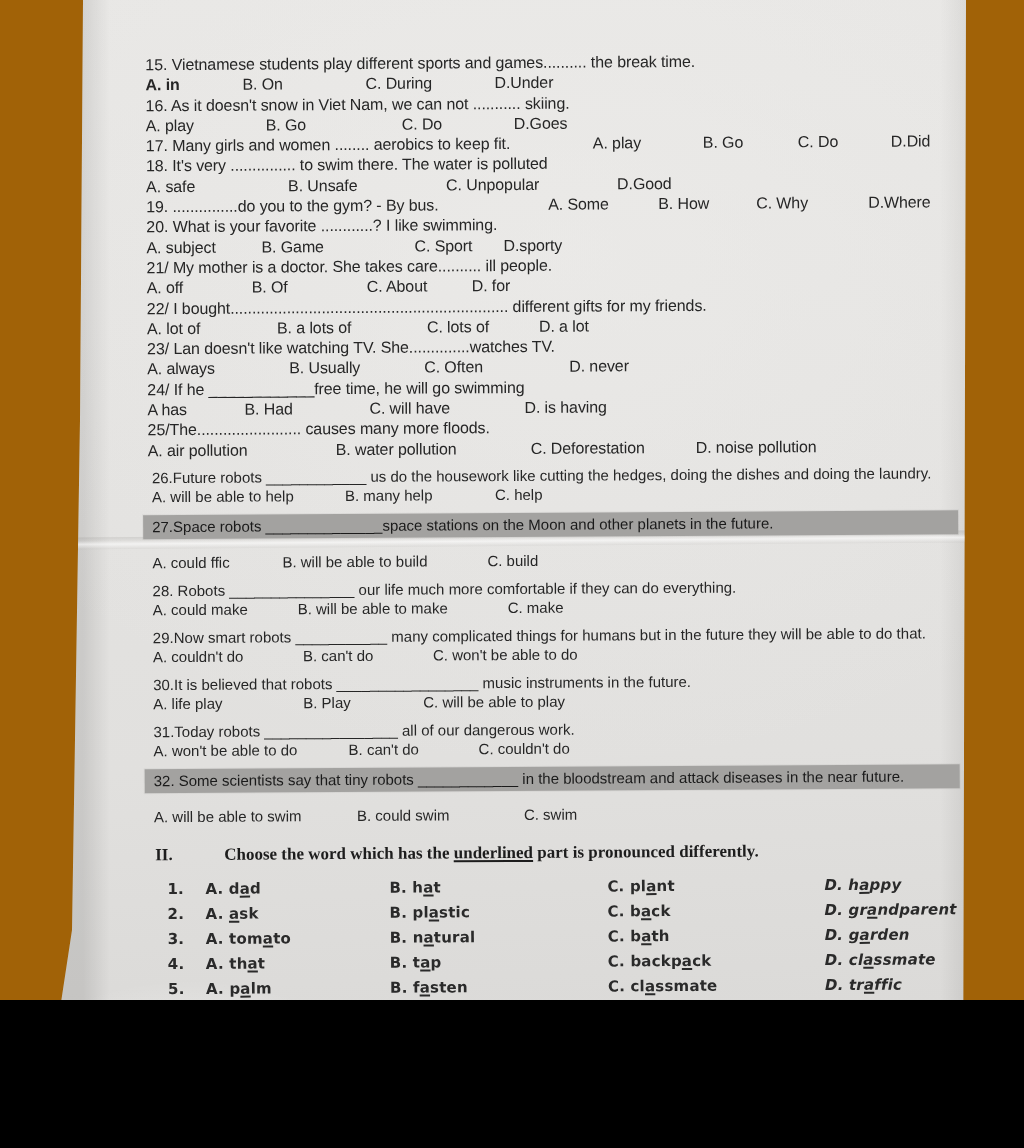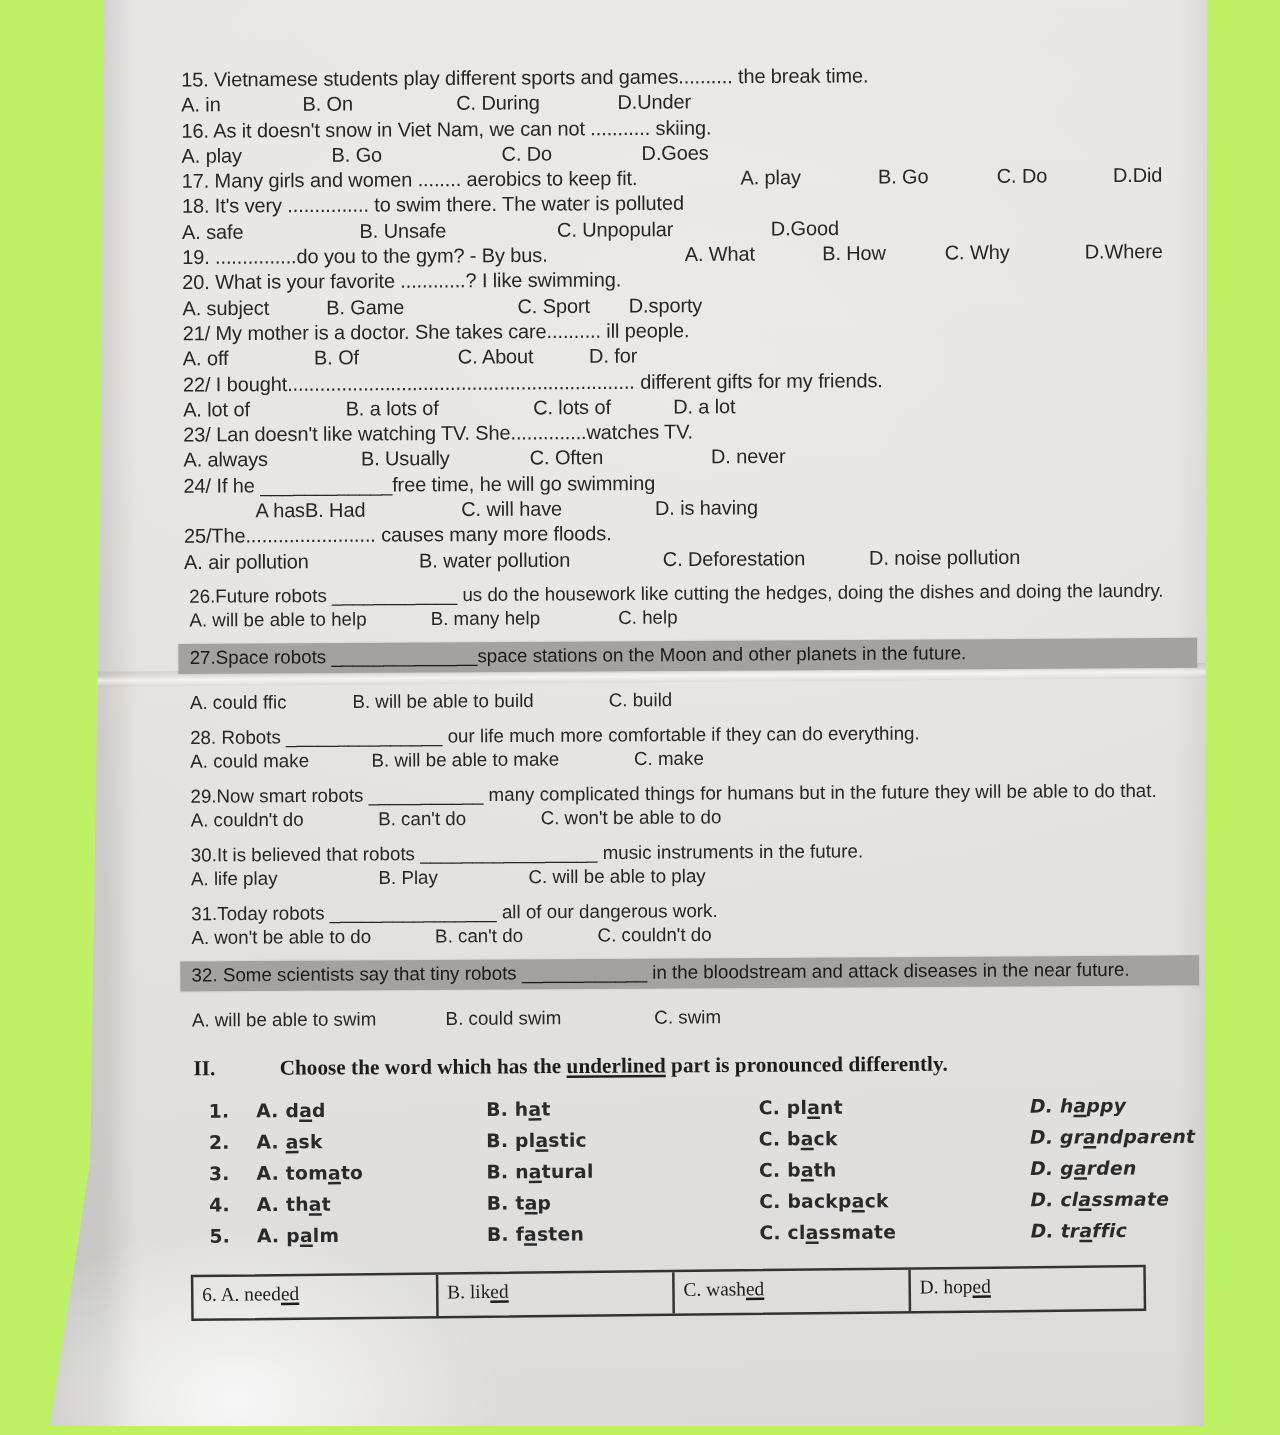--- a/index.html
+++ b/index.html
@@ -1,19 +1,19 @@
 <!DOCTYPE html>
 <html><head>
 <meta charset="utf-8">
 <title>Scanned exam page</title>
 <style>
   html,body{margin:0;padding:0;}
   body{width:1024px;height:1148px;background:#000;overflow:hidden;
        font-family:"Liberation Sans",sans-serif;}
-  .photo{position:relative;width:1024px;height:1148px;background:#bef264;overflow:hidden;}
+  .photo{position:relative;width:1024px;height:1000px;background:#a16207;overflow:hidden;}
   .paper{
     position:absolute;inset:0;
     clip-path:polygon(83px 0px,966px 0px,963px 1141px,40px 1141px,72px 930px,80px 420px);
     background:
       radial-gradient(ellipse 300px 200px at 190px 1120px, rgba(252,252,252,0.85), rgba(240,240,238,0) 70%),
       radial-gradient(ellipse 900px 700px at 55% 25%, rgba(238,237,235,0.55), rgba(0,0,0,0) 75%),
       linear-gradient(90deg, rgba(0,0,0,0.10) 83px, rgba(0,0,0,0) 110px, rgba(0,0,0,0) 940px, rgba(0,0,0,0.07) 966px),
       linear-gradient(178deg,#e8e7e5 0%,#e4e3e1 40%,#e1e0de 75%,#dbdad8 100%);
   }
   .crease{position:absolute;left:0;width:100%;top:534px;height:12px;transform:rotate(-0.45deg);
@@ -66,37 +66,37 @@
 </head>
 <body>
 
 <div class="photo">
   <div class="paper">
     <div class="crease"></div>
     <div class="content">
 
       <div id="sec1">
           <div class="ln">15. Vietnamese students play different sports and games.......... the break time.</div>
-          <div class="ln"><span class="opt" style="min-width: 97px;">A. in</span><span class="opt" style="min-width: 123px;">B. On</span><span class="opt" style="min-width: 129px;">C. During</span><span class="opt">D.Under</span></div>
+          <div class="ln"><span class="opt" style="min-width: 97px; font-weight: bold;">A. in</span><span class="opt" style="min-width: 123px;">B. On</span><span class="opt" style="min-width: 129px;">C. During</span><span class="opt">D.Under</span></div>
           <div class="ln">16. As it doesn't snow in Viet Nam, we can not ........... skiing.</div>
           <div class="ln"><span class="opt" style="min-width: 120px;">A. play</span><span class="opt" style="min-width: 136px;">B. Go</span><span class="opt" style="min-width: 112px;">C. Do</span><span class="opt">D.Goes</span></div>
           <div class="ln"><span class="qtxt" style="width: 447px;">17. Many girls and women ........ aerobics to keep fit.</span><span class="opt" style="min-width: 110px;">A. play</span><span class="opt" style="min-width: 95px;">B. Go</span><span class="opt" style="min-width: 93px;">C. Do</span><span class="opt">D.Did</span></div>
           <div class="ln">18. It's very ............... to swim there. The water is polluted</div>
           <div class="ln"><span class="opt" style="min-width: 142px;">A. safe</span><span class="opt" style="min-width: 158px;">B. Unsafe</span><span class="opt" style="min-width: 171px;">C. Unpopular</span><span class="opt">D.Good</span></div>
-          <div class="ln"><span class="qtxt" style="width: 402px;">19. ...............do you to the gym? - By bus.</span><span class="opt" style="min-width: 110px;">A. What</span><span class="opt" style="min-width: 98px;">B. How</span><span class="opt" style="min-width: 112px;">C. Why</span><span class="opt">D.Where</span></div>
+          <div class="ln"><span class="qtxt" style="width: 402px;">19. ...............do you to the gym? - By bus.</span><span class="opt" style="min-width: 110px;">A. Some</span><span class="opt" style="min-width: 98px;">B. How</span><span class="opt" style="min-width: 112px;">C. Why</span><span class="opt">D.Where</span></div>
           <div class="ln">20. What is your favorite ............? I like swimming.</div>
           <div class="ln"><span class="opt" style="min-width: 115px;">A. subject</span><span class="opt" style="min-width: 153px;">B. Game</span><span class="opt" style="min-width: 89px;">C. Sport</span><span class="opt">D.sporty</span></div>
           <div class="ln">21/ My mother is a doctor. She takes care.......... ill people.</div>
           <div class="ln"><span class="opt" style="min-width: 105px;">A. off</span><span class="opt" style="min-width: 115px;">B. Of</span><span class="opt" style="min-width: 105px;">C. About</span><span class="opt">D. for</span></div>
           <div class="ln">22/ I bought................................................................ different gifts for my friends.</div>
           <div class="ln"><span class="opt" style="min-width: 130px;">A. lot of</span><span class="opt" style="min-width: 150px;">B. a lots of</span><span class="opt" style="min-width: 112px;">C. lots of</span><span class="opt">D. a lot</span></div>
           <div class="ln">23/ Lan doesn't like watching TV. She..............watches TV.</div>
           <div class="ln"><span class="opt" style="min-width: 142px;">A. always</span><span class="opt" style="min-width: 135px;">B. Usually</span><span class="opt" style="min-width: 145px;">C. Often</span><span class="opt">D. never</span></div>
           <div class="ln">24/ If he ____________free time, he will go swimming</div>
-          <div class="ln"><span class="opt" style="min-width: 97px; text-align: right;">A has</span><span class="opt" style="min-width: 125px;">B. Had</span><span class="opt" style="min-width: 155px;">C. will have</span><span class="opt">D. is having</span></div>
+          <div class="ln"><span class="opt" style="min-width: 97px;">A has</span><span class="opt" style="min-width: 125px;">B. Had</span><span class="opt" style="min-width: 155px;">C. will have</span><span class="opt">D. is having</span></div>
           <div class="ln">25/The........................ causes many more floods.</div>
           <div class="ln"><span class="opt" style="min-width: 188px;">A. air pollution</span><span class="opt" style="min-width: 195px;">B. water pollution</span><span class="opt" style="min-width: 165px;">C. Deforestation</span><span class="opt">D. noise pollution</span></div>
         </div>
 
       <div id="sec1b">
           <div class="qb">
             <div class="qtext">26.Future robots ____________ us do the housework like cutting the hedges, doing the dishes and doing the laundry.</div>
             <div class="opts"><span class="opt" style="min-width: 193px;">A. will be able to help</span><span class="opt" style="min-width: 150px;">B. many help</span><span class="opt">C. help</span></div>
           </div>
           <div class="qb hlb">

